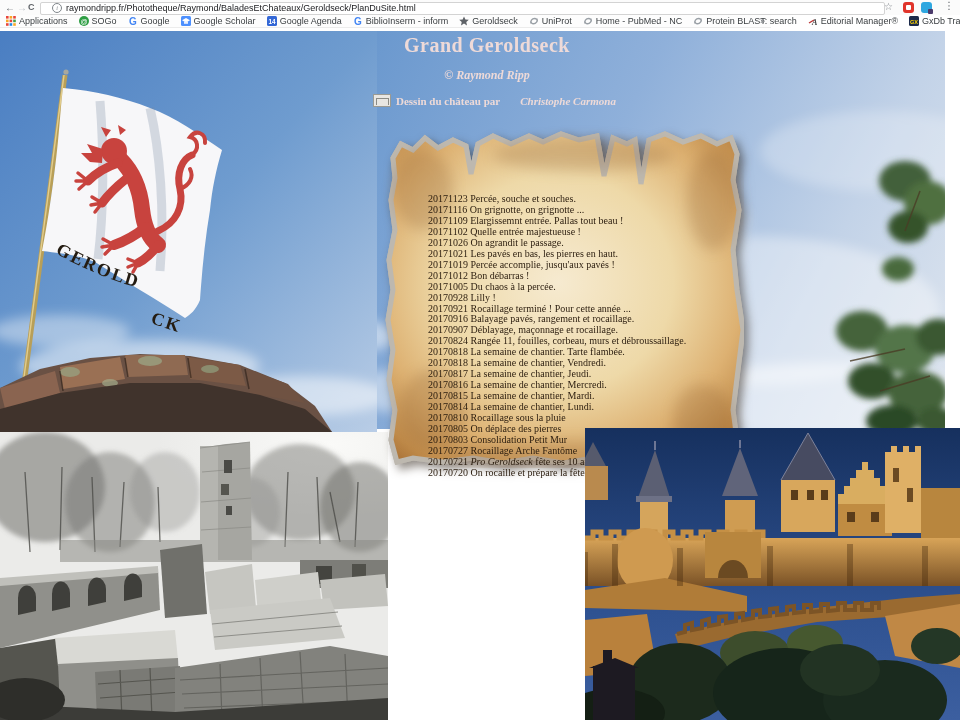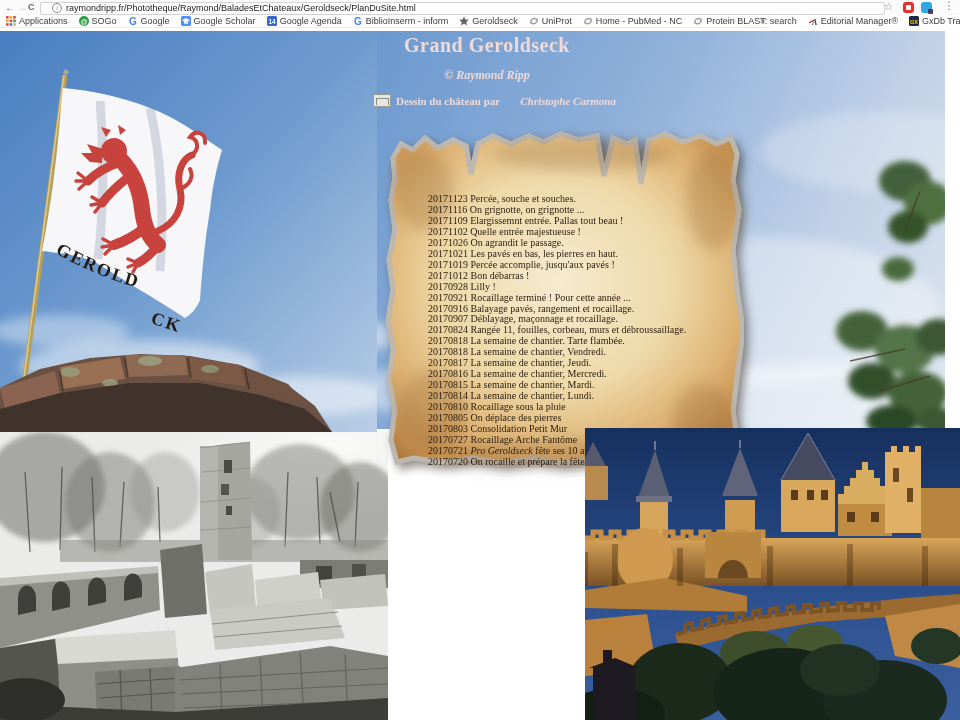--- a/index.html
+++ b/index.html
@@ -351,20 +351,21 @@
       </svg>
       <div id="log-lines">
           <div class="log-line"><span>20171123 </span><span>Percée, souche et souches.</span></div>
           <div class="log-line"><span>20171116 </span><span>On grignotte, on grignotte ...</span></div>
           <div class="log-line"><span>20171109 </span><span>Elargissemnt entrée. Pallas tout beau !</span></div>
           <div class="log-line"><span>20171102 </span><span>Quelle entrée majestueuse !</span></div>
           <div class="log-line"><span>20171026 </span><span>On agrandit le passage.</span></div>
           <div class="log-line"><span>20171021 </span><span>Les pavés en bas, les pierres en haut.</span></div>
           <div class="log-line"><span>20171019 </span><span>Percée accomplie, jusqu'aux pavés !</span></div>
           <div class="log-line"><span>20171012 </span><span>Bon débarras !</span></div>
+          <div class="log-line"><span>20171005 </span><span>Du chaos à la percée.</span></div>
           <div class="log-line"><span>20170928 </span><span>Lilly !</span></div>
           <div class="log-line"><span>20170921 </span><span>Rocaillage terminé ! Pour cette année ...</span></div>
           <div class="log-line"><span>20170916 </span><span>Balayage pavés, rangement et rocaillage.</span></div>
           <div class="log-line"><span>20170907 </span><span>Déblayage, maçonnage et rocaillage.</span></div>
           <div class="log-line"><span>20170824 </span><span>Rangée 11, fouilles, corbeau, murs et débroussaillage.</span></div>
           <div class="log-line"><span>20170818 </span><span>La semaine de chantier. Tarte flambée.</span></div>
           <div class="log-line"><span>20170818 </span><span>La semaine de chantier, Vendredi.</span></div>
           <div class="log-line"><span>20170817 </span><span>La semaine de chantier, Jeudi.</span></div>
           <div class="log-line"><span>20170816 </span><span>La semaine de chantier, Mercredi.</span></div>
           <div class="log-line"><span>20170815 </span><span>La semaine de chantier, Mardi.</span></div>

